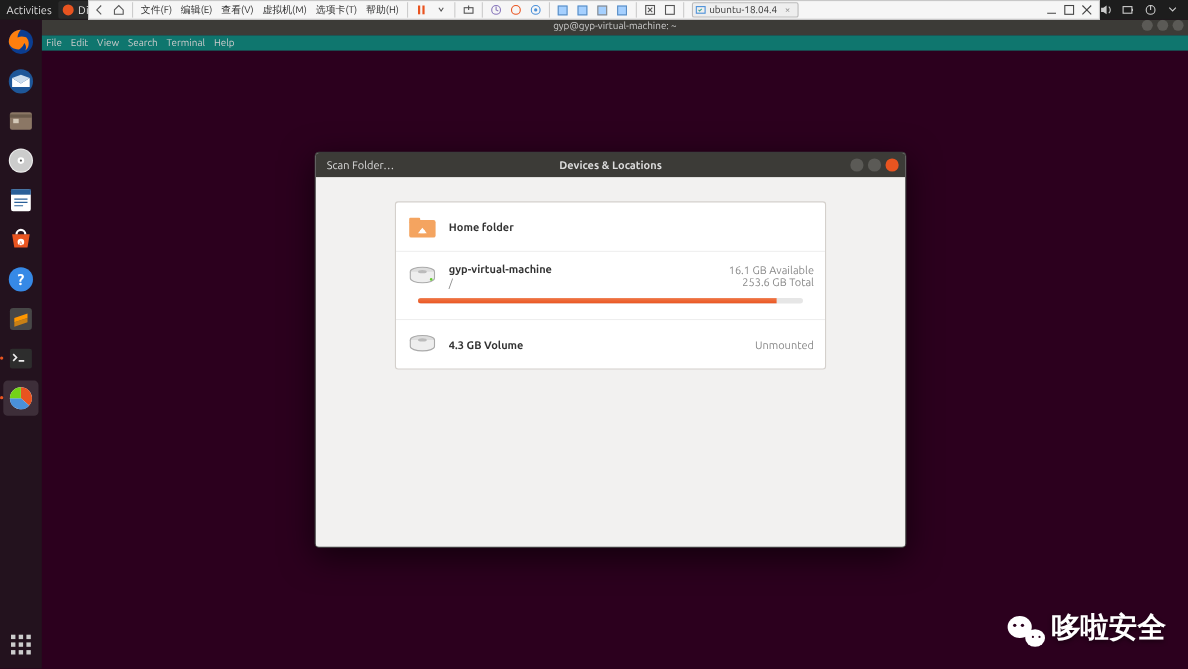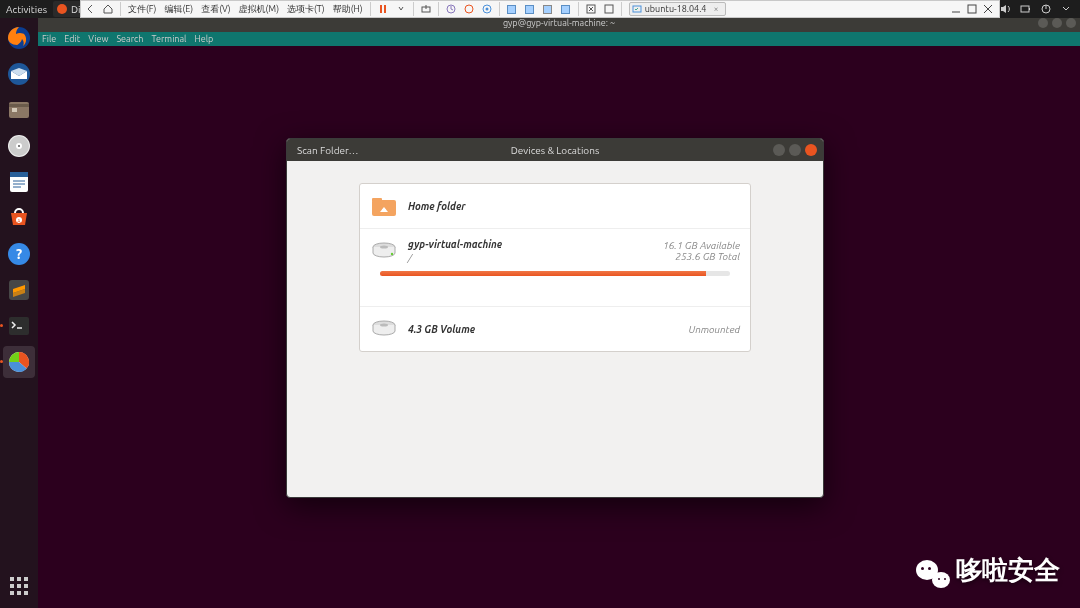--- a/index.html
+++ b/index.html
@@ -43,28 +43,28 @@
 .term .menubar { height:14px; background:#0f766e; color:#ccc; font-size:9px; display:flex; align-items:center; padding-left:4px; gap:8px;}
 .term .body { padding:2px 4px; font-family:"Ubuntu Mono","DejaVu Sans Mono",monospace; font-size:11px; color:#fff;}
 .term .prompt-user { color:#8ae234; font-weight:bold;}
 .term .prompt-path { color:#729fcf; font-weight:bold;}
 .term .cursor { display:inline-block; width:7px; height:12px; border:1px solid #fff; margin-left:2px; vertical-align:middle;}
 
 
 .dialog { position:absolute; left:268px; top:138px; width:538px; height:360px; background:#f2f1f0; border:1px solid #3a3a3a; box-shadow:0 8px 30px rgba(0,0,0,0.6); z-index:10; border-radius:4px; overflow:hidden;margin-left:18px;}
 .dialog .dtitle { height:22px; background:#3c3b37; color:#dcdcdc; display:flex; align-items:center; font-size:10px; position:relative;}
 .dialog .dtitle .scan { padding-left:10px; color:#dcdcdc;}
-.dialog .dtitle .center { position:absolute; left:50%; transform:translateX(-50%); font-weight:normal;}
+.dialog .dtitle .center { position:absolute; left:50%; transform:translateX(-50%); font-weight:bold;}
 .dialog .dtitle .dbtns { position:absolute; right:6px; display:flex; gap:4px;}
 .dialog .dtitle .dbtns .c { width:12px;height:12px;border-radius:50%;background:#5b5a56;}
 .dialog .dtitle .dbtns .c.close { background:#e95420;}
 .dialog .content { padding:20px 72px 10px;}
 .dialog .section-label { font-size:10px; color:#888; margin-bottom:4px;}
 .dialog .card { background:#fff; border:1px solid #d4d0cc; border-radius:3px; margin-top:2px;}
-.dialog .row { display:flex; align-items:center; padding:8px 10px; border-bottom:1px solid #eee; position:relative;font-style:italic;}
+.dialog .row { display:flex; align-items:center; padding:8px 10px; border-bottom:1px solid #eee; position:relative;}
 .dialog .row:last-child { border-bottom:none;}
 .dialog .row .drv-ic { width:28px; height:28px; margin-right:10px; display:flex; align-items:center; justify-content:center;}
 .dialog .row .info { flex:1; font-size:10px; line-height:1.3;}
 .dialog .row .info .name { font-weight:bold; color:#333;}
 .dialog .row .info .sub { color:#888;}
 .dialog .row .right { text-align:right; font-size:10px; color:#888;}
 .dialog .row.sel { background:#fff;}
 .dialog .pbar { height:5px; background:#e6e6e6; border-radius:3px; margin:0 10px 10px; overflow:hidden;}
 .dialog .pbar .fill { height:100%; background:linear-gradient(#f07746,#e95420);}
 
@@ -349,21 +349,21 @@
               <rect x="2" y="8" width="24" height="16" rx="2" fill="#f4a460"></rect>
               <rect x="2" y="6" width="10" height="4" rx="1" fill="#f4a460"></rect>
               <path d="M10 20l4-5 4 5z" fill="#fff"></path>
               <rect x="12" y="17" width="4" height="3" fill="#fff"></rect>
             </svg>
           </div>
         <div class="info">
           <div class="name">Home folder</div>
         </div>
       </div>
-      <div class="row sel" style="flex-wrap:wrap;padding-bottom:20px">
+      <div class="row sel" style="flex-wrap:wrap;padding-bottom:4px">
         <div class="drv-ic">
             <svg width="28" height="28" viewBox="0 0 28 28">
               <ellipse cx="14" cy="10" rx="11" ry="4" fill="#ddd" stroke="#aaa"></ellipse>
               <path d="M3 10v6a11 4 0 0022 0v-6" fill="#eee" stroke="#aaa"></path>
               <ellipse cx="14" cy="10" rx="4" ry="1.5" fill="#bbb"></ellipse>
               <circle cx="22" cy="17" r="1.2" fill="#6c3"></circle>
             </svg>
           </div>
         <div class="info">
           <div class="name">gyp-virtual-machine</div>

